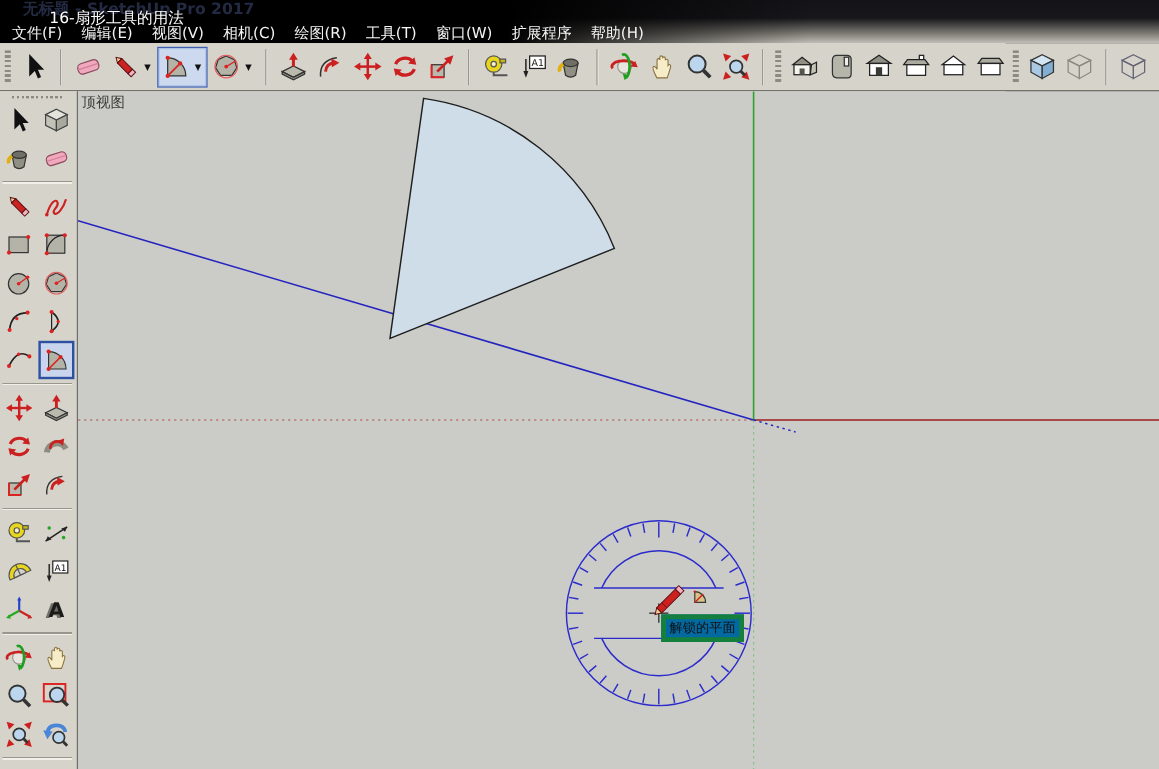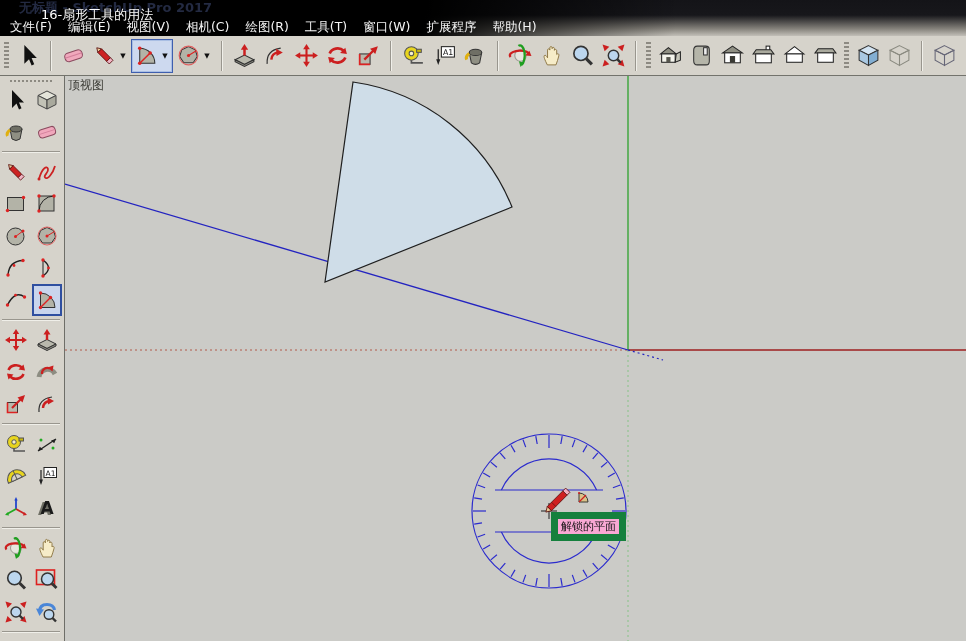--- a/index.html
+++ b/index.html
@@ -5,21 +5,21 @@
   html,body{margin:0;padding:0;}
   body{width:966px;height:641px;overflow:hidden;background:#000;font-family:"DejaVu Sans",sans-serif;}
   #app{position:relative;width:838px;height:641px;background:#d6d3cb;}
 
   
   .topband{position:absolute;left:0;top:0;width:966px;height:36px;
     background:linear-gradient(to bottom,#141418 0%,#17171b 42%,#85827b 80%,#c2bfb8 100%);overflow:hidden;}
   .topshade{position:absolute;inset:0;background:linear-gradient(100deg,#000 0%,#000 44%,rgba(0,0,0,0) 70%);}
   .faint-title{position:absolute;left:19px;top:-1px;font-size:13px;font-weight:bold;color:#232a42;z-index:2;white-space:nowrap;}
   .overlay-title{position:absolute;left:25px;top:6px;font-size:13px;color:#fdfdfd;z-index:3;white-space:nowrap;text-shadow:0 0 1px #000;margin-left:16px;}
-  .menubar{position:absolute;left:0;bottom:0;height:18px;display:flex;z-index:2;padding-left:2px;}
+  .menubar{position:absolute;left:0;bottom:0;height:18px;display:flex;z-index:2;padding-left:2px;align-items:center;}
   .mitem{padding:0 8px;font-size:12.5px;line-height:17px;color:#f4f4f4;white-space:nowrap;}
 
   
   .toolbar-top{position:absolute;left:0;top:36px;width:966px;height:40px;background:#d6d3cb;
     border-bottom:1px solid #73736c;display:flex;align-items:center;padding-left:1px;box-sizing:border-box;overflow:hidden;}
   .sep-v{width:1px;height:30px;background:#99968e;border-right:1px solid #f0efe9;margin:0 6px;flex:none;}
   .handle-v{width:5px;height:28px;margin:0 4px 0 3px;flex:none;
     background:repeating-linear-gradient(to bottom,#8d8a82 0 2px,rgba(0,0,0,0) 2px 4px);}
   .tbtn{height:32px;display:flex;align-items:center;justify-content:center;flex:none;padding:0 2px;border:1px solid rgba(0,0,0,0);}
   .tbtn .icon{width:25px;height:25px;}
@@ -36,21 +36,21 @@
     background:linear-gradient(to bottom,rgba(0,0,0,0) 3px,#99968e 3px,#99968e 4px,#f0efe9 4px,#f0efe9 5px,rgba(0,0,0,0) 5px);}
   .lbtn{width:30px;height:32px;display:flex;align-items:center;justify-content:center;box-sizing:border-box;}
   .lbtn .icon{width:24px;height:24px;}
   .lbtn.selected{border:2px solid #2f4fa0;background:#c9d5ec;}
 
   
   .canvas{position:absolute;left:65px;top:76px;width:901px;height:565px;background:#cbcbc7;overflow:hidden;text-decoration:underline;}
   .canvas svg{position:absolute;left:0;top:0;}
   .view-label{position:absolute;left:3px;top:1px;font-size:12px;color:#3c3c36;z-index:4;}
   .tooltip{position:absolute;z-index:6;font-size:11px;line-height:13px;padding:1px 3px;
-    background:#f9a8d4;border:7px solid #15803d;color:#111;white-space:nowrap;}
+    background:#0369a1;border:4px solid #15803d;color:#111;white-space:nowrap;}
 </style>
 </head>
 <body>
 
 <div id="app">
 
   <div class="topband">
     <div class="topshade"></div>
     <div class="faint-title">无标题 - SketchUp Pro 2017</div>
     <div class="overlay-title">16-扇形工具的用法</div>

